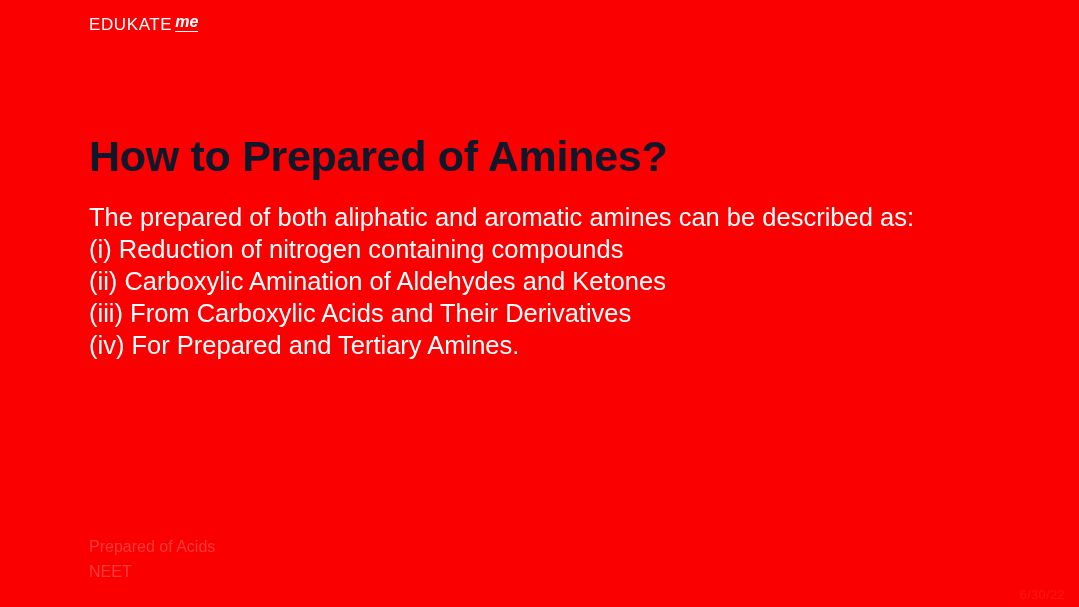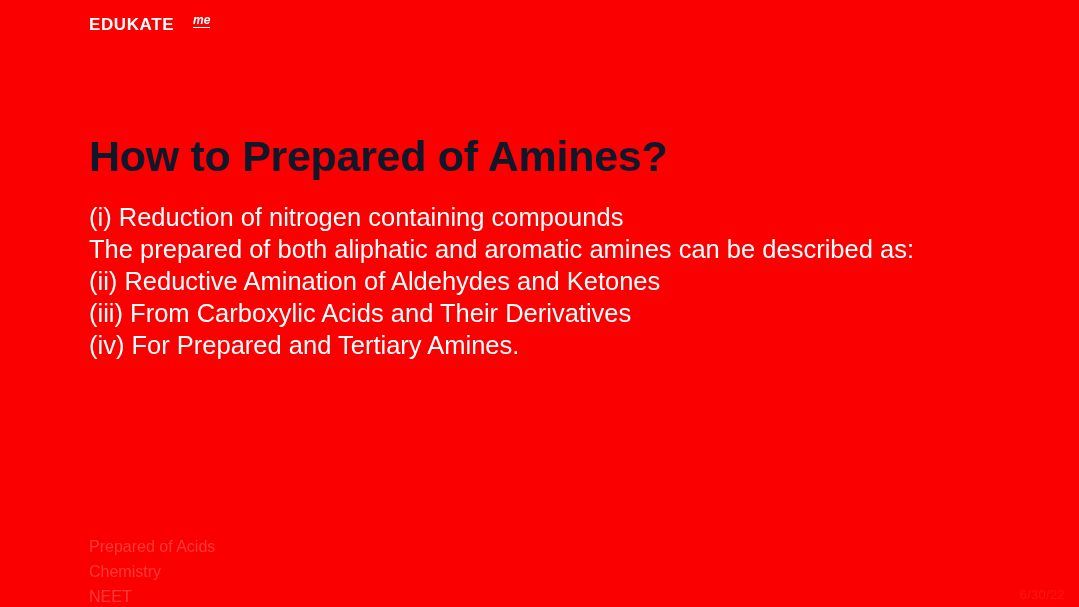--- a/index.html
+++ b/index.html
@@ -26,31 +26,31 @@
     position: absolute;
     left: 89px;
     top: 16px;
     display: flex;
     align-items: flex-start;
     line-height: 1;
     user-select: none;
   }
   #logo-main {
     font-size: 17px;
-    font-weight: bold;
+    font-weight: normal;
     letter-spacing: 0.6px;
     color: #FFFFFF;
     line-height: 1;
   }
   #logo-me {
-    font-size: 12px;
+    font-size: 16px;
     font-style: italic;
     font-weight: bold;
     color: #FFFFFF;
-    margin-left: 19px;
+    margin-left: 3px;
     margin-top: -2px;
     line-height: 1;
     border-bottom: 1.5px solid #FFFFFF;
     padding-bottom: 1px;
   }
 
   
   #title {
     position: absolute;
     left: 89px;
@@ -112,28 +112,27 @@
 <div id="slide">
 
   <div id="logo-wrap">
     <span id="logo-main">EDUKATE</span>
     <span id="logo-me">me</span>
   </div>
 
   <h1 id="title">How to Prepared of Amines?</h1>
 
   <div id="body-block">
+    <div class="body-line" id="intro-line">The prepared of both aliphatic and aromatic amines can be described as:</div>
     <div class="body-line">(i) Reduction of nitrogen containing compounds</div>
-    <div class="body-line" id="intro-line">The prepared of both aliphatic and aromatic amines can be described as:</div>
-    <div class="body-line">(ii) Reductive Amination of Aldehydes and Ketones</div>
+    <div class="body-line">(ii) Carboxylic Amination of Aldehydes and Ketones</div>
     <div class="body-line">(iii) From Carboxylic Acids and Their Derivatives</div>
     <div class="body-line">(iv) For Prepared and Tertiary Amines.</div>
   </div>
 
   <div id="footer">
     <div class="footer-line">Prepared of Acids</div>
-    <div class="footer-line">Chemistry</div>
     <div class="footer-line">NEET</div>
   </div>
 
   <div id="slide-stamp">6/30/22</div>
 
 </div>
 
 </body></html>

